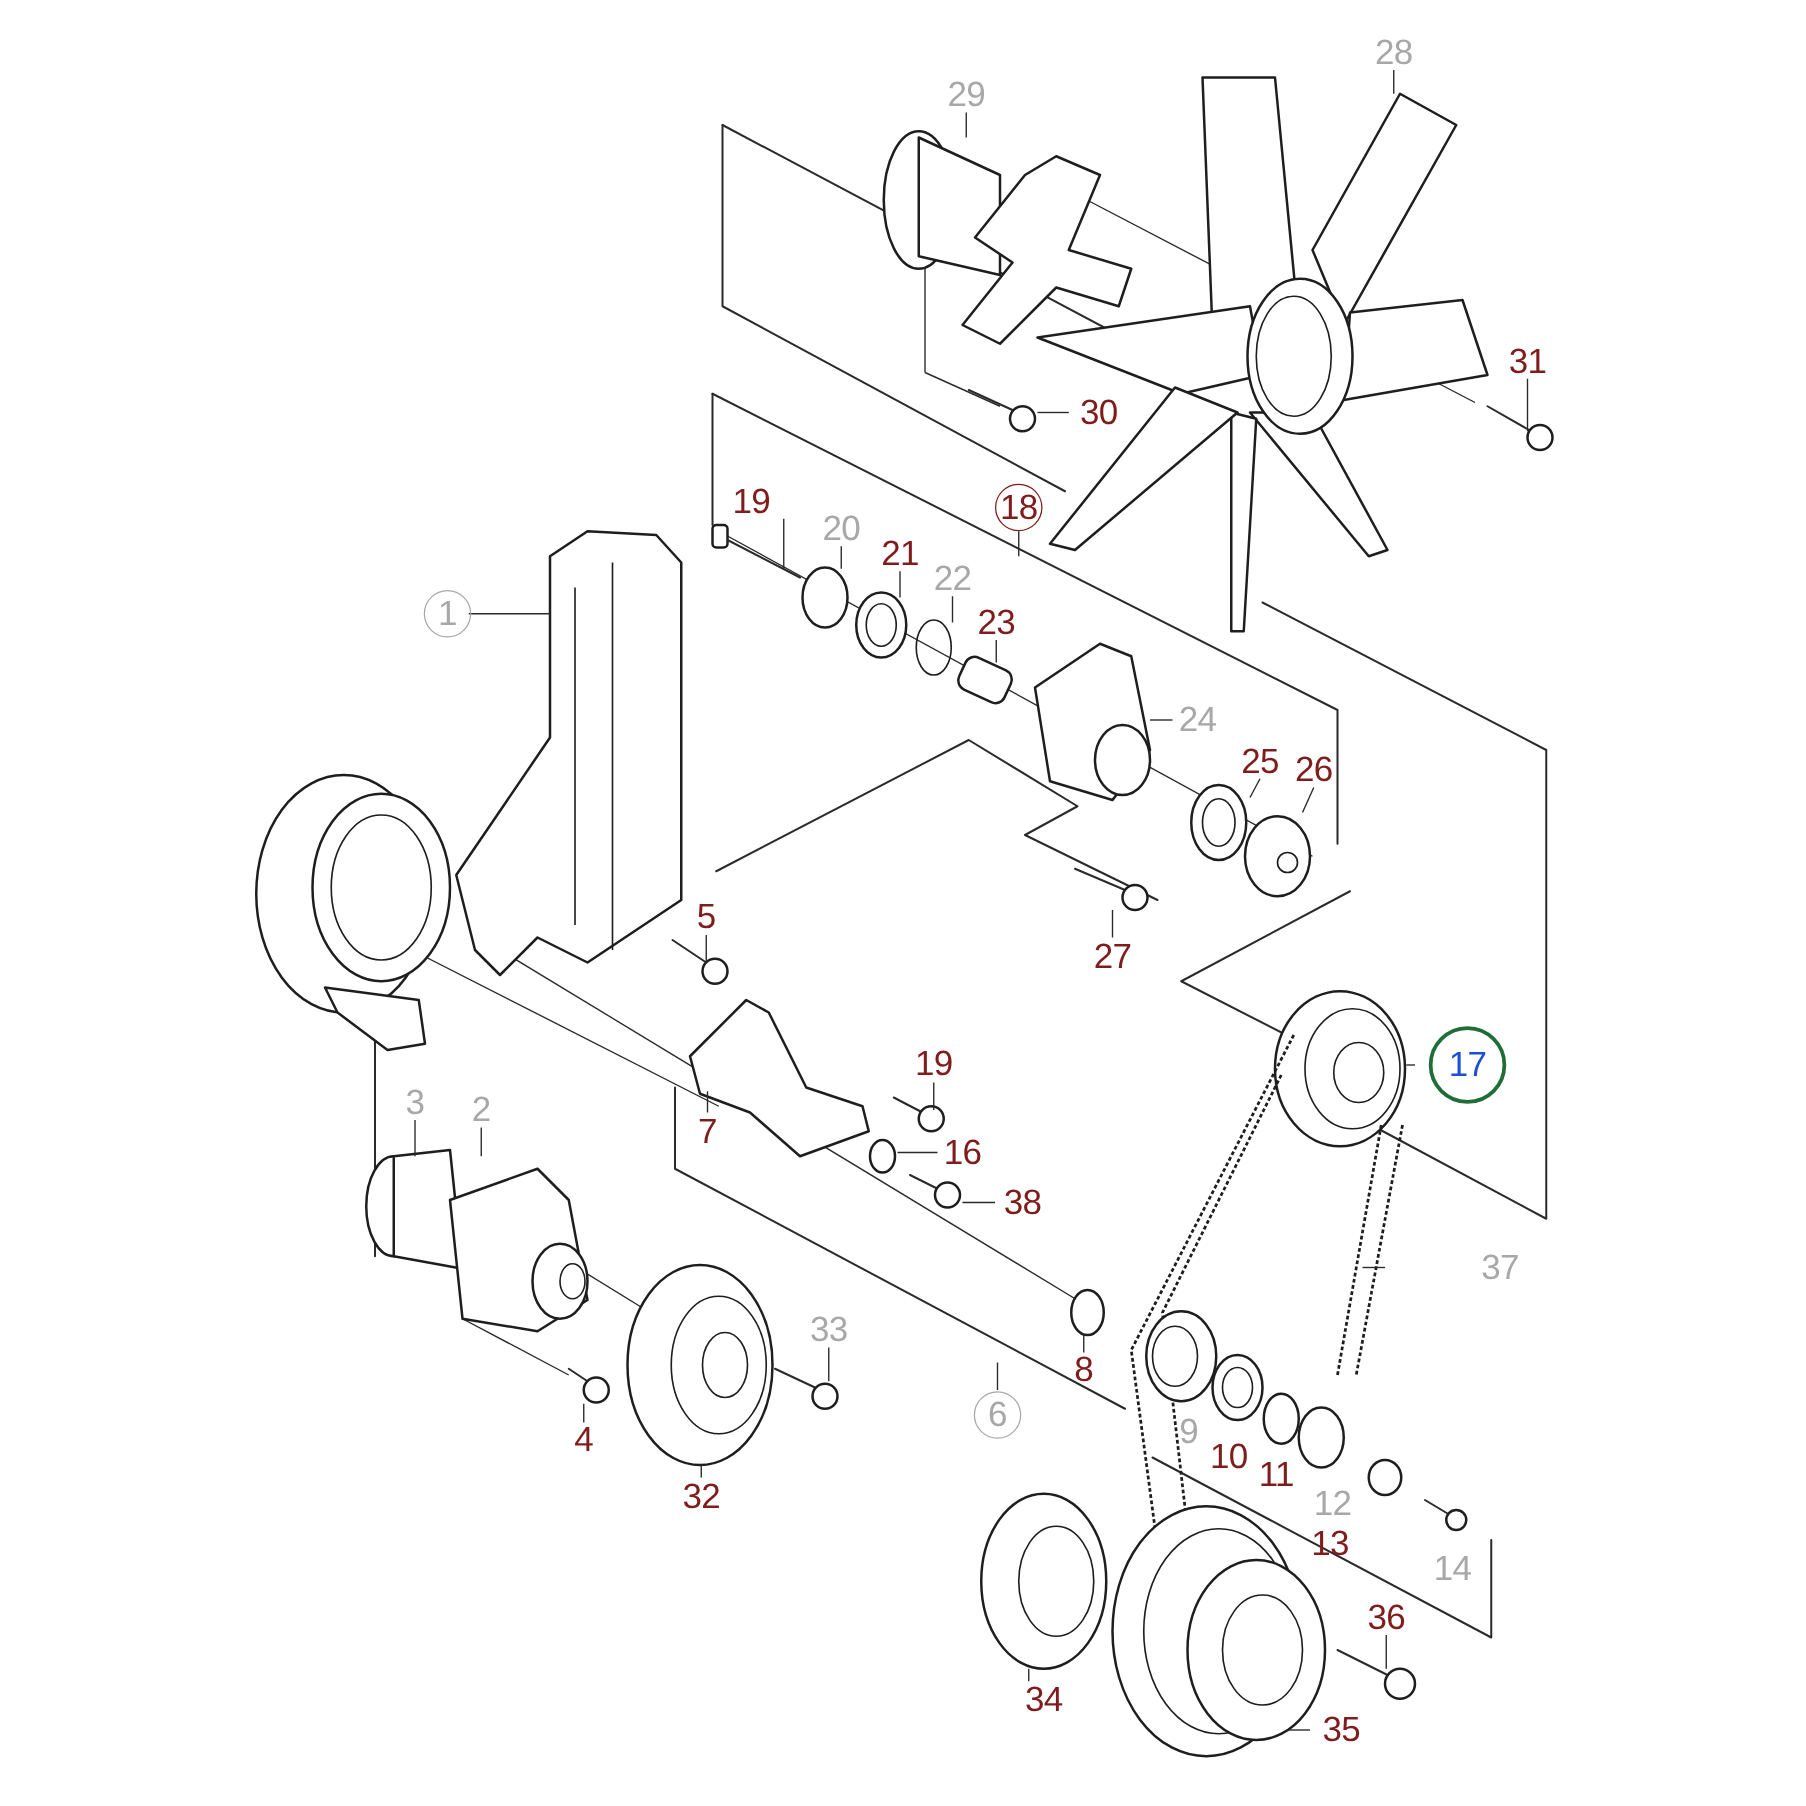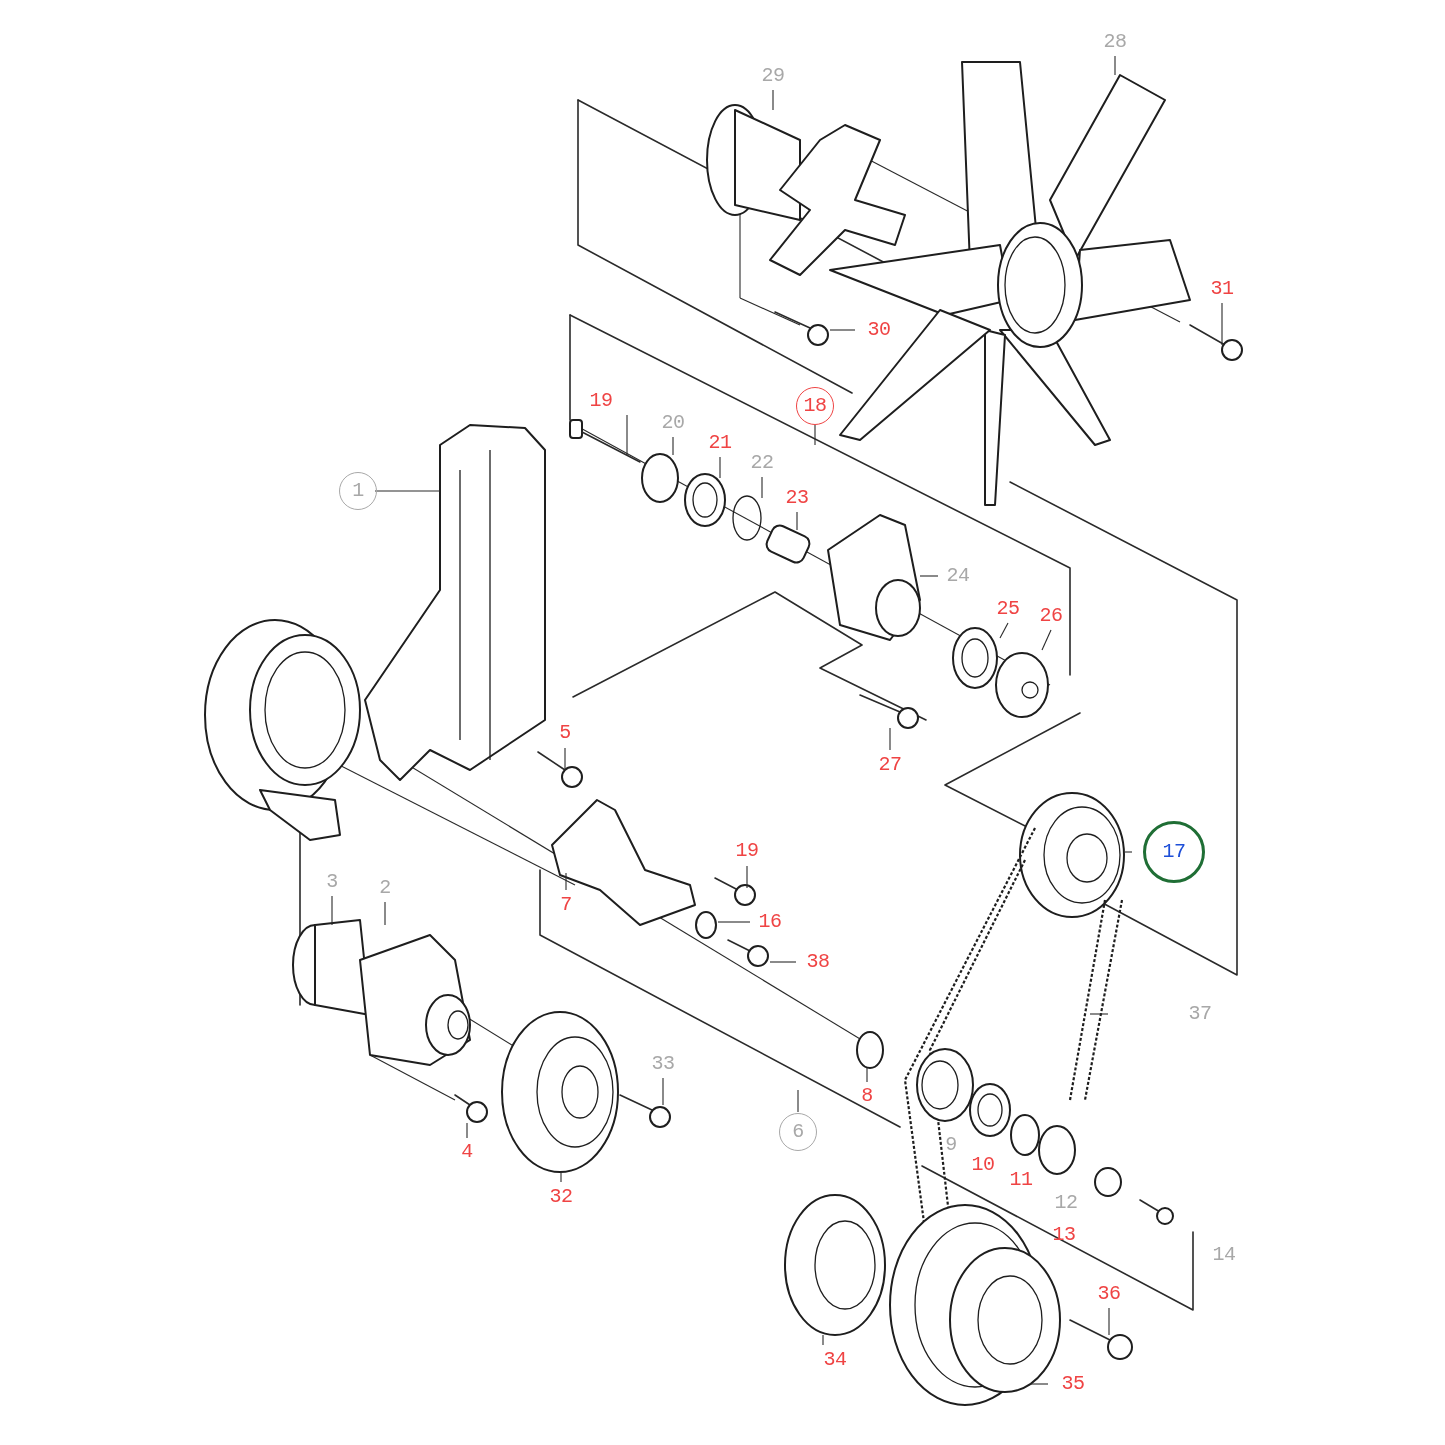--- a/index.html
+++ b/index.html
@@ -4,23 +4,23 @@
 <style>
   html, body { margin: 0; padding: 0; background: #ffffff; }
   body { width: 1445px; height: 1445px; position: relative; overflow: hidden;
          font-family: "Liberation Sans", sans-serif; }
   #diagram { position: absolute; left: 0; top: 0; width: 1445px; height: 1445px; }
   .ln { fill: none; stroke: #2a2a2a; stroke-width: 1.6; stroke-linejoin: round; stroke-linecap: round; }
   .thin { fill: none; stroke: #2a2a2a; stroke-width: 1.1; }
   .part { fill: #ffffff; stroke: #1e1e1e; stroke-width: 2; stroke-linejoin: round; }
   .partl { fill: none; stroke: #1e1e1e; stroke-width: 1.3; }
   .belt { fill: none; stroke: #1e1e1e; stroke-width: 2.2; stroke-dasharray: 3 2; }
-  .lbl { position: absolute; transform: translate(-50%, -50%); font-size: 20px; line-height: 1;
-         white-space: nowrap; letter-spacing: -0.5px; font-family: Liberation Mono, monospace; }
-  .lbl.dark { color: #ef4444; }
+  .lbl { position: absolute; transform: translate(-50%, -50%); font-size: 28px; line-height: 1;
+         white-space: nowrap; letter-spacing: -0.5px; }
+  .lbl.dark { color: #7f1d1d; }
   .lbl.light { color: #a8a8a8; }
   .lbl.circled { width: 38px; height: 38px; border-radius: 50%; border: 1.6px solid currentColor;
                  display: flex; align-items: center; justify-content: center; box-sizing: border-box; }
   .lbl.highlight { width: 62px; height: 62px; border-radius: 50%; border: 3.5px solid #1f6e35;
                    display: flex; align-items: center; justify-content: center; box-sizing: border-box;
                    color: #1d4ed8; }
 </style>
 </head>
 <body>
 
@@ -208,21 +208,21 @@
     <div class="lbl dark" style="left: 467px; top: 1152px;">4</div>
     <div class="lbl dark" style="left: 565px; top: 733px;">5</div>
     <div class="lbl light circled" style="left: 798px; top: 1132px;">6</div>
     <div class="lbl dark" style="left: 566px; top: 905px;">7</div>
     <div class="lbl dark" style="left: 867px; top: 1096px;">8</div>
     <div class="lbl light" style="left: 951px; top: 1145px;">9</div>
     <div class="lbl dark" style="left: 983px; top: 1165px;">10</div>
     <div class="lbl dark" style="left: 1021px; top: 1180px;">11</div>
     <div class="lbl light" style="left: 1066px; top: 1203px;">12</div>
     <div class="lbl dark" style="left: 1064px; top: 1235px;">13</div>
-    <div class="lbl light" style="left: 1224px; top: 1255px; text-align: center;">14</div>
+    <div class="lbl light" style="left: 1162px; top: 1255px; text-align: center;">14</div>
     <div class="lbl dark" style="left: 747px; top: 851px;">19</div>
     <div class="lbl dark" style="left: 770px; top: 922px;">16</div>
     <div class="lbl dark highlight" style="left: 1174px; top: 852px;">17</div>
     <div class="lbl dark circled" style="left: 815px; top: 406px;">18</div>
     <div class="lbl dark" style="left: 601px; top: 401px;">19</div>
     <div class="lbl light" style="left: 673px; top: 423px;">20</div>
     <div class="lbl dark" style="left: 720px; top: 443px;">21</div>
     <div class="lbl light" style="left: 762px; top: 463px; text-align: center;">22</div>
     <div class="lbl dark" style="left: 797px; top: 498px;">23</div>
     <div class="lbl light" style="left: 958px; top: 576px;">24</div>

